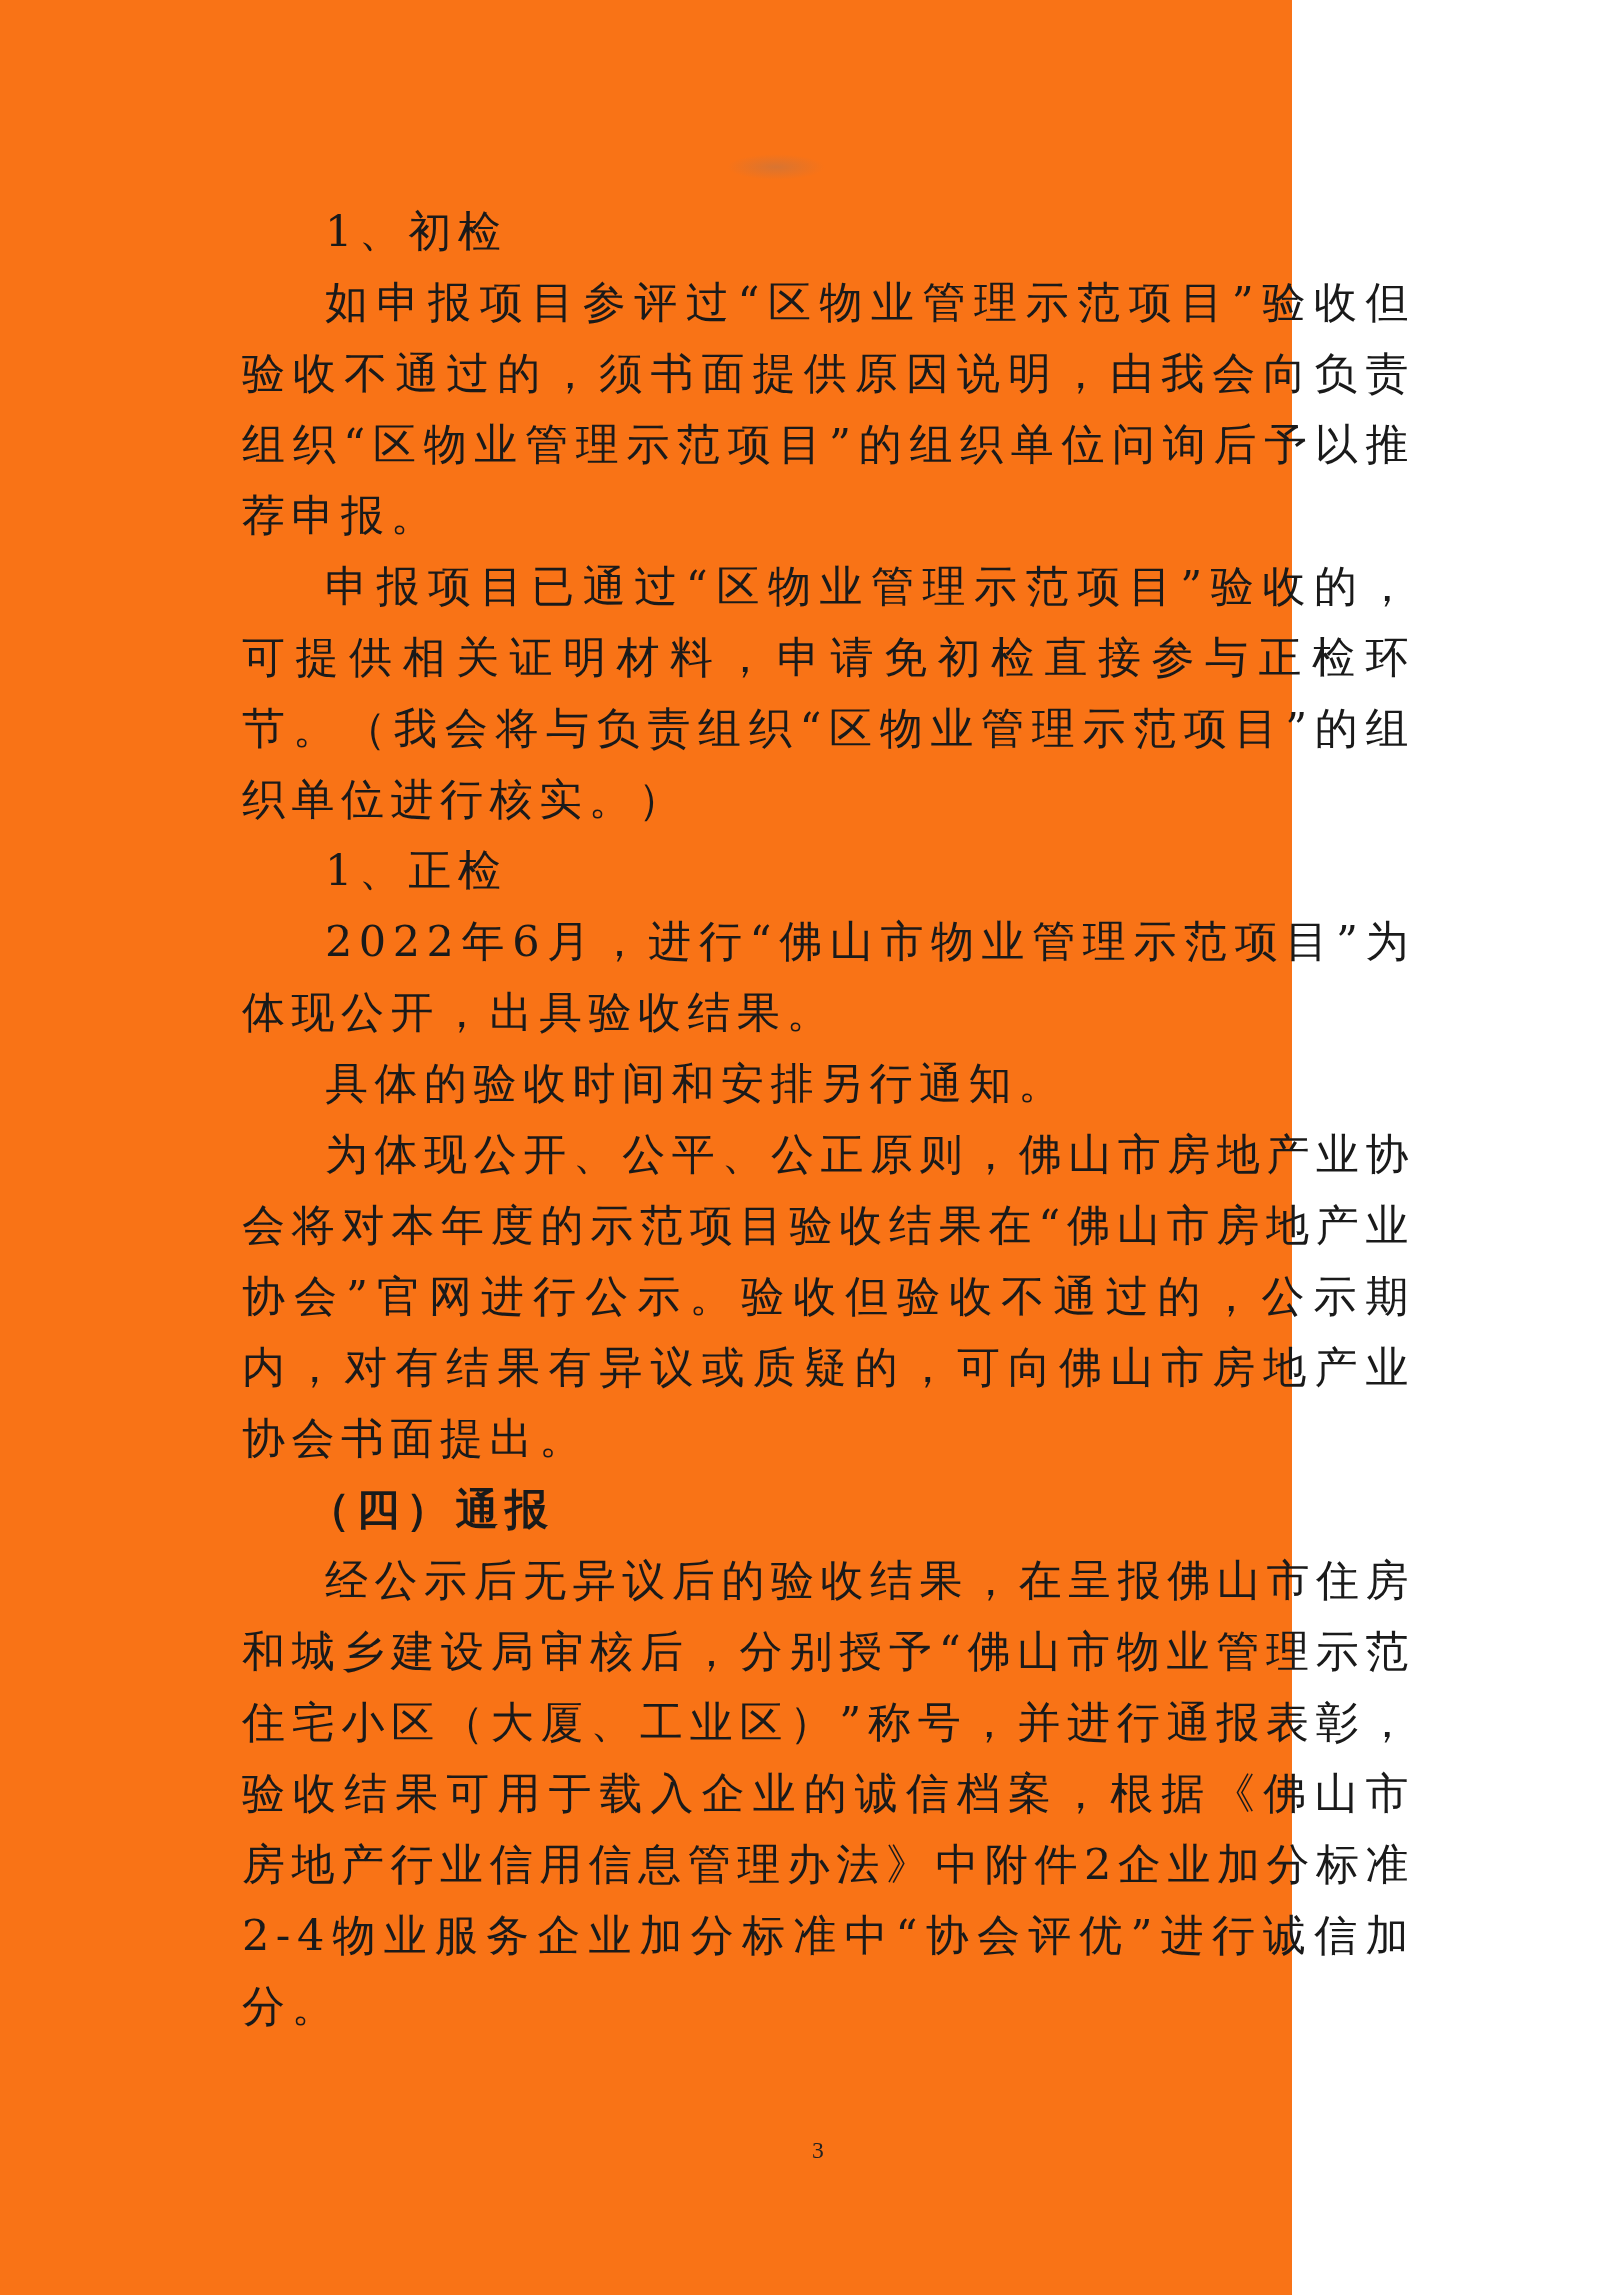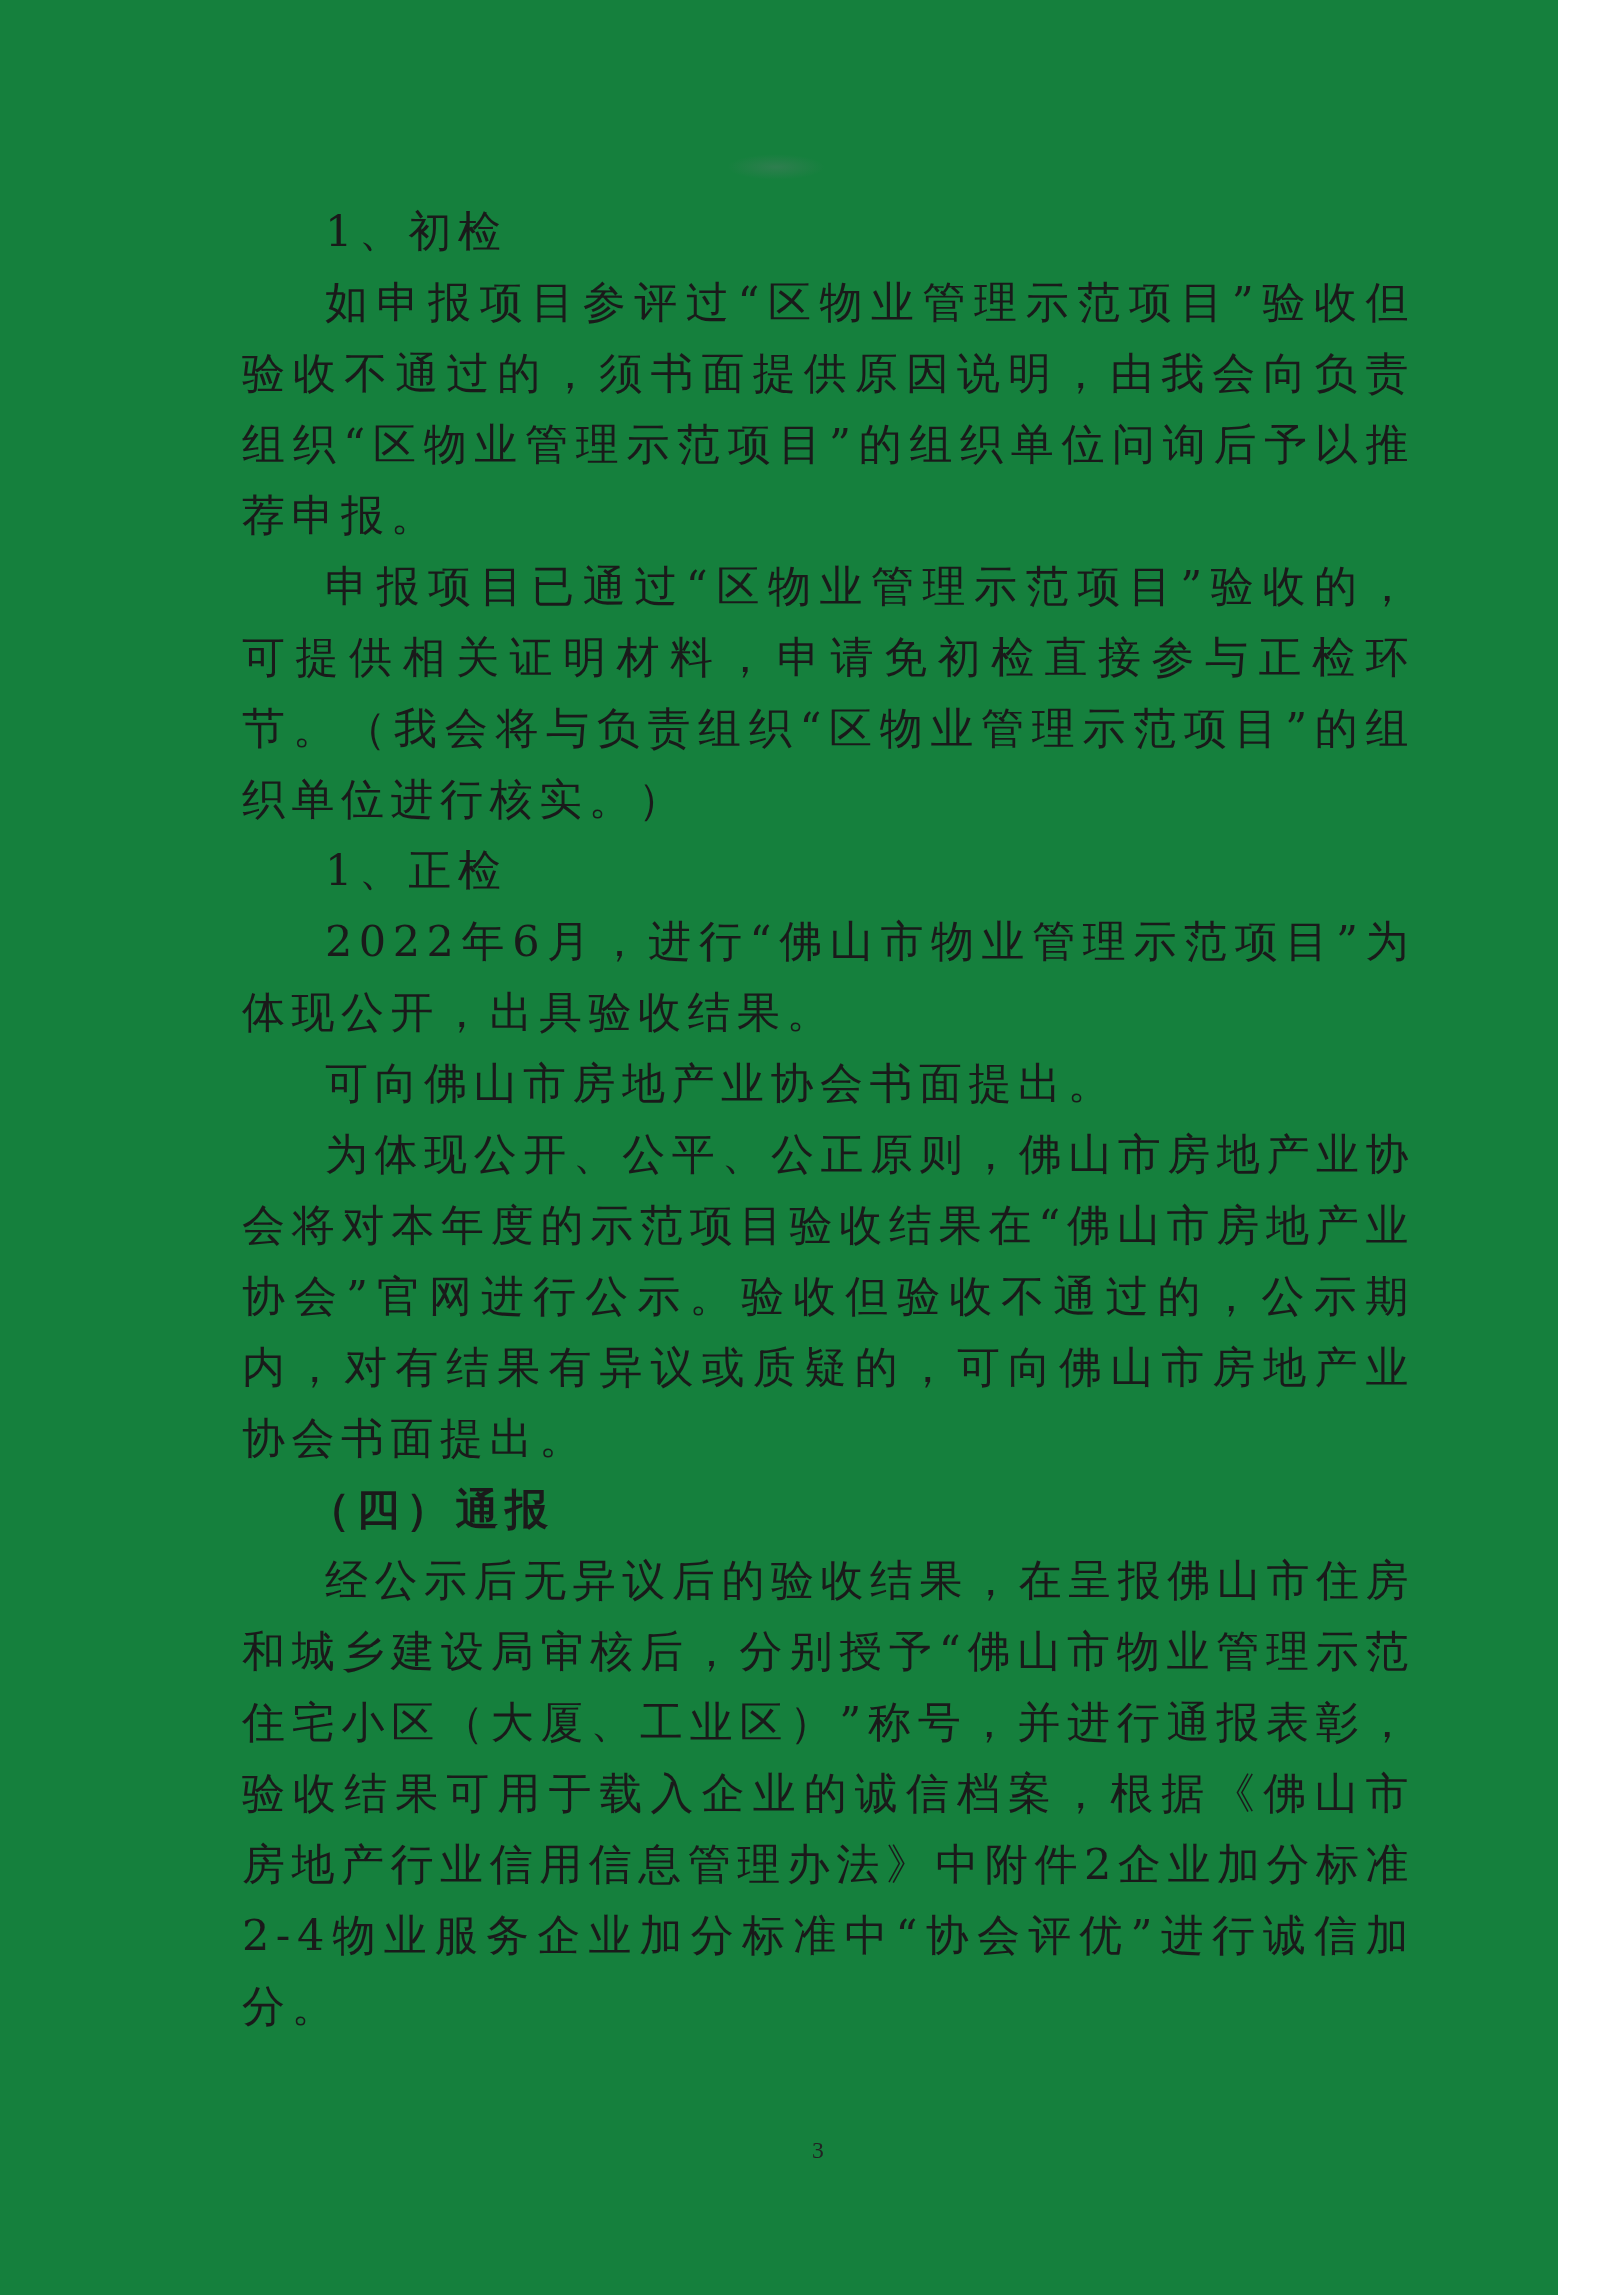--- a/index.html
+++ b/index.html
@@ -1,19 +1,19 @@
 <!DOCTYPE html>
 <html style="font-size:10.5px"><head>
 <meta charset="utf-8">
 <style>
   html, body { margin: 0; padding: 0; background: #ffffff; }
   body { width: 1624px; height: 2295px; position: relative; overflow: hidden; }
   .page {
-    position: absolute; left: 0; top: 0; width: 1558px; height: 2295px;
-    background: #15803d;
+    position: absolute; left: 0; top: 0; width: 1292px; height: 2295px;
+    background: #f97316;
   }
   .body-text {
     position: absolute;
     left: 242px;
     top: 196px;
     width: 1173px;
     font-family: "DejaVu Serif", "Liberation Serif", serif;
     font-size: 43px;
     line-height: 71px;
     color: #1a1a1a;
@@ -45,21 +45,21 @@
 
 <div class="page">
   <div class="ghost"></div>
 
   <div class="body-text">
     <p class="h">1、初检</p>
     <p class="p">如申报项目参评过“区物业管理示范项目”验收但验收不通过的，须书面提供原因说明，由我会向负责组织“区物业管理示范项目”的组织单位问询后予以推荐申报。</p>
     <p class="p">申报项目已通过“区物业管理示范项目”验收的，可提供相关证明材料，申请免初检直接参与正检环节。（我会将与负责组织“区物业管理示范项目”的组织单位进行核实。）</p>
     <p class="h">1、正检</p>
     <p class="p">2022年6月，进行“佛山市物业管理示范项目”为体现公开，出具验收结果。</p>
-    <p class="p">可向佛山市房地产业协会书面提出。</p>
+    <p class="p">具体的验收时间和安排另行通知。</p>
     <p class="p">为体现公开、公平、公正原则，佛山市房地产业协会将对本年度的示范项目验收结果在“佛山市房地产业协会”官网进行公示。验收但验收不通过的，公示期内，对有结果有异议或质疑的，可向佛山市房地产业协会书面提出。</p>
     <p class="h bold">（四）通报</p>
     <p class="p">经公示后无异议后的验收结果，在呈报佛山市住房和城乡建设局审核后，分别授予“佛山市物业管理示范住宅小区（大厦、工业区）”称号，并进行通报表彰，验收结果可用于载入企业的诚信档案，根据《佛山市房地产行业信用信息管理办法》中附件2企业加分标准2-4物业服务企业加分标准中“协会评优”进行诚信加分。</p>
   </div>
 
   <div class="page-number">3</div>
 </div>
 
 
 </body></html>

